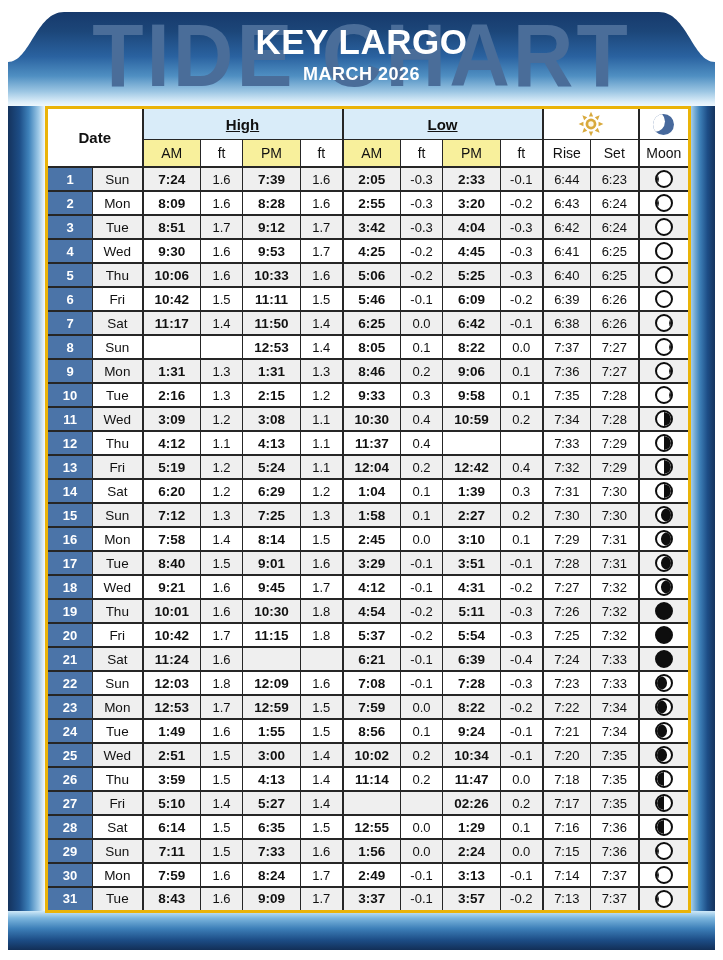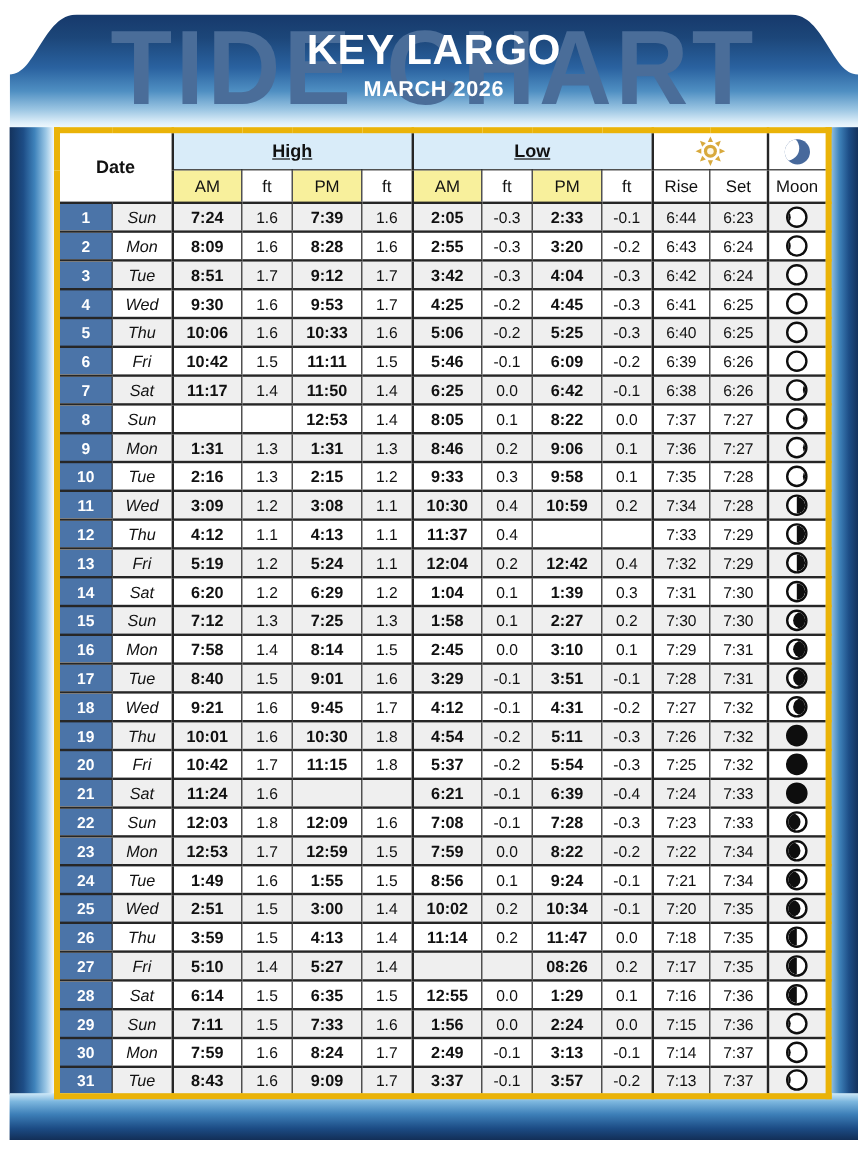--- a/index.html
+++ b/index.html
@@ -20,34 +20,34 @@
   
   .band-left{position:absolute;left:8px;top:106px;width:38px;height:806px;
     background:linear-gradient(90deg,#14335d 0%,#1d4d86 30%,#3f83bb 55%,#9cc8e6 80%,#ffffff 100%);}
   .band-right{position:absolute;left:685px;top:106px;width:30px;height:806px;
     background:linear-gradient(90deg,#ffffff 0%,#9cc8e6 22%,#3f83bb 48%,#1d4d86 75%,#14335d 100%);}
   .bottom-bar{position:absolute;left:8px;top:911px;width:707px;height:39px;
     background:linear-gradient(180deg,#cfe9f8 0%,#7cb6de 18%,#3d7fb8 45%,#1c4c85 75%,#122f57 100%);}
 
   
   table.tide{position:absolute;left:45px;top:106px;width:643px;border-collapse:collapse;
-    table-layout:fixed;border:5px solid #eab308;}
+    table-layout:fixed;border:3px solid #eab308;}
   table.tide th, table.tide td{border:1px solid #262626;padding:0;text-align:center;color:#111;
     overflow:hidden;white-space:nowrap;}
   table.tide td{border-top-width:2px;}
   thead tr.r1 th{height:30px;font-size:15px;font-weight:bold;}
   thead tr.r2 th{height:26px;font-size:14px;font-weight:normal;}
   th.grp{background:#d9ecf9;text-decoration:underline;}
   th.ampm{background:#f8f09c;}
   th.white{background:#ffffff;}
   tbody tr{height:24px;}
   tbody tr.odd td{background:#efefef;}
   tbody tr.even td{background:#ffffff;}
   tbody td.num{background:#4b74a8 !important;color:#ffffff;font-weight:bold;font-size:13px;}
-  tbody td.dow{font-size:13.5px;font-style:italic;}
+  tbody td.dow{font-size:13.5px;}
   tbody td.time{font-weight:bold;font-size:13.5px;}
   tbody td.ft{font-size:13px;}
   tbody td.riseset{font-size:13px;}
   .gl{border-left-width:2px !important;}
 
   
   .moon{box-sizing:border-box;display:inline-block;width:18px;height:18px;border:2px solid #0e0e0e;
     border-radius:50%;background:#fff;position:relative;overflow:hidden;vertical-align:middle;}
   .moon i{position:absolute;left:0;top:0;width:100%;height:100%;border-radius:50%;background:#0e0e0e;display:block;}
   .moon.new{background:#0e0e0e;}
@@ -530,21 +530,21 @@
         </tr>
         <tr class="odd">
           <td class="num">27</td>
           <td class="dow">Fri</td>
           <td class="time gl">5:10</td>
           <td class="ft">1.4</td>
           <td class="time">5:27</td>
           <td class="ft">1.4</td>
           <td class="time gl"></td>
           <td class="ft"></td>
-          <td class="time">08:26</td>
+          <td class="time">02:26</td>
           <td class="ft">0.2</td>
           <td class="riseset gl">7:17</td>
           <td class="riseset">7:35</td>
           <td class="mooncell gl"><span class="moon first-quarter"><i></i></span></td>
         </tr>
         <tr class="even">
           <td class="num">28</td>
           <td class="dow">Sat</td>
           <td class="time gl">6:14</td>
           <td class="ft">1.5</td>

